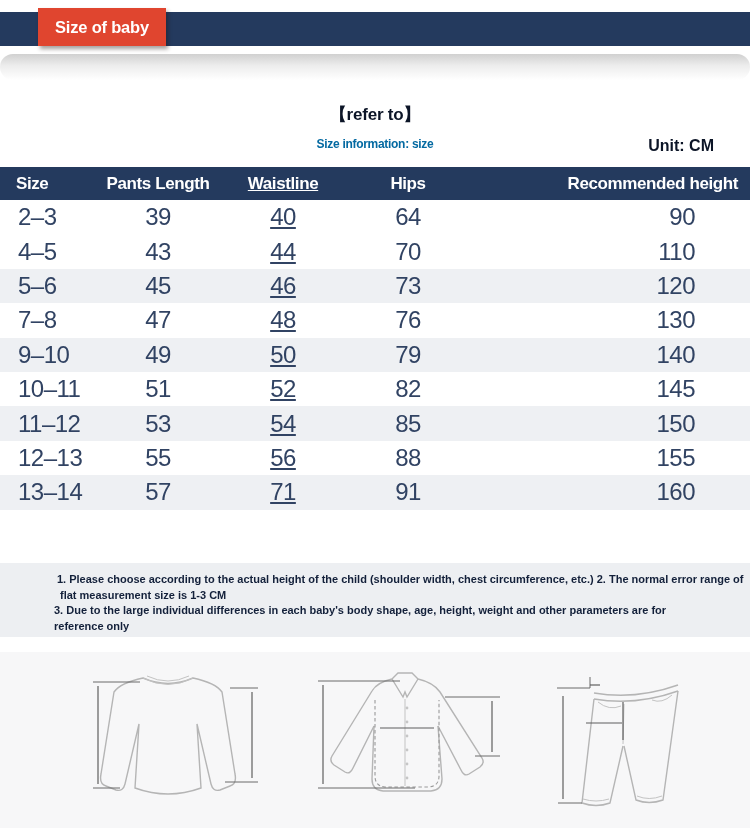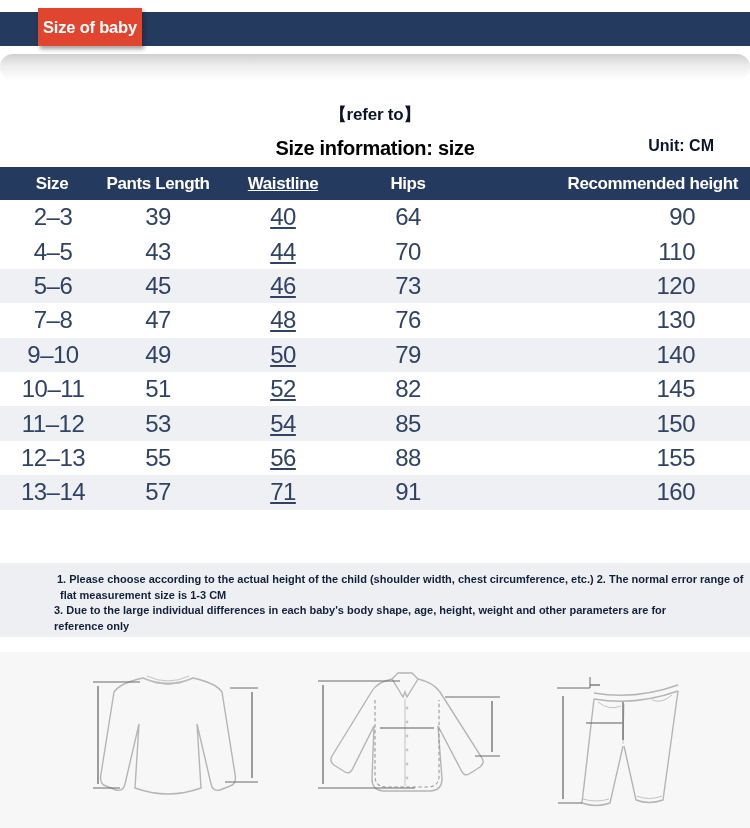--- a/index.html
+++ b/index.html
@@ -5,44 +5,44 @@
   * { margin:0; padding:0; box-sizing:border-box; }
   html,body { background:#fff; }
   body { font-family:"Liberation Sans","DejaVu Sans",sans-serif; }
   #page {
     position:relative; width:750px; height:828px; background:#fff;
     overflow:hidden; margin:0 auto;
   }
   
   .top-bar { position:absolute; left:0; top:12px; width:750px; height:34px; background:var(--navy,#243a5e); }
   .badge {
-    position:absolute; left:38px; top:8px; width:104px; height:38px;
+    position:absolute; left:38px; top:8px; width:128px; height:38px;
     background:var(--red,#e0452f); color:#fff; font-weight:bold; font-size:16.5px;
     display:flex; align-items:center; justify-content:center;
     box-shadow:2px 3px 4px rgba(30,20,15,.4); letter-spacing:-0.2px;
   }
   .shine-bar {
     position:absolute; left:0; top:54px; width:750px; height:26px; border-radius:13px;
     background:linear-gradient(to bottom,#d0d0d0 0%,#ededed 45%,#ffffff 100%);
   }
   
   .refer-to { position:absolute; top:103px; left:0; width:750px; text-align:center;
     font-weight:bold; font-size:17px; color:#0c1527; letter-spacing:-0.2px; }
   .size-info { position:absolute; top:137px; left:0; width:750px; text-align:center;
-    font-weight:bold; font-size:20px; color:#000000; letter-spacing:-0.3px; }
+    font-weight:bold; font-size:12px; color:#0369a1; letter-spacing:-0.3px; }
   .unit { position:absolute; top:137px; right:36px; font-weight:bold; font-size:16px; color:#0c1527; }
   
   .size-table { position:absolute; left:0; top:167px; width:750px; }
   .thead { display:flex; height:33px; background:var(--navy,#243a5e); color:#fff;
     font-weight:bold; font-size:17px; letter-spacing:-0.4px; align-items:center; }
   .trow { display:flex; height:34.4px; align-items:center; background:#fff;
     font-size:24px; color:var(--data-text,#314363); letter-spacing:-0.5px; }
   .trow.alt { background:var(--row-alt,#eef0f3); }
   .cell { overflow:hidden; white-space:nowrap; }
-  .c0 { width:88px;  text-align:center; padding-left:18px; }
+  .c0 { width:88px;  text-align:left; padding-left:18px; }
   .c1 { width:140px; text-align:center; }
   .c2 { width:110px; text-align:center;text-decoration:underline; }
   .c3 { width:140px; text-align:center; }
   .c4 { width:272px; text-align:right; padding-right:55px; }
   .thead .c0 { padding-left:16px; }
   .thead .c4 { padding-right:12px; }
   
   .notes { position:absolute; left:0; top:563px; width:750px; height:74px;
     background:#edeff2; color:#13203a; font-weight:bold; font-size:11px;
     line-height:15.5px; padding-top:9px; }

